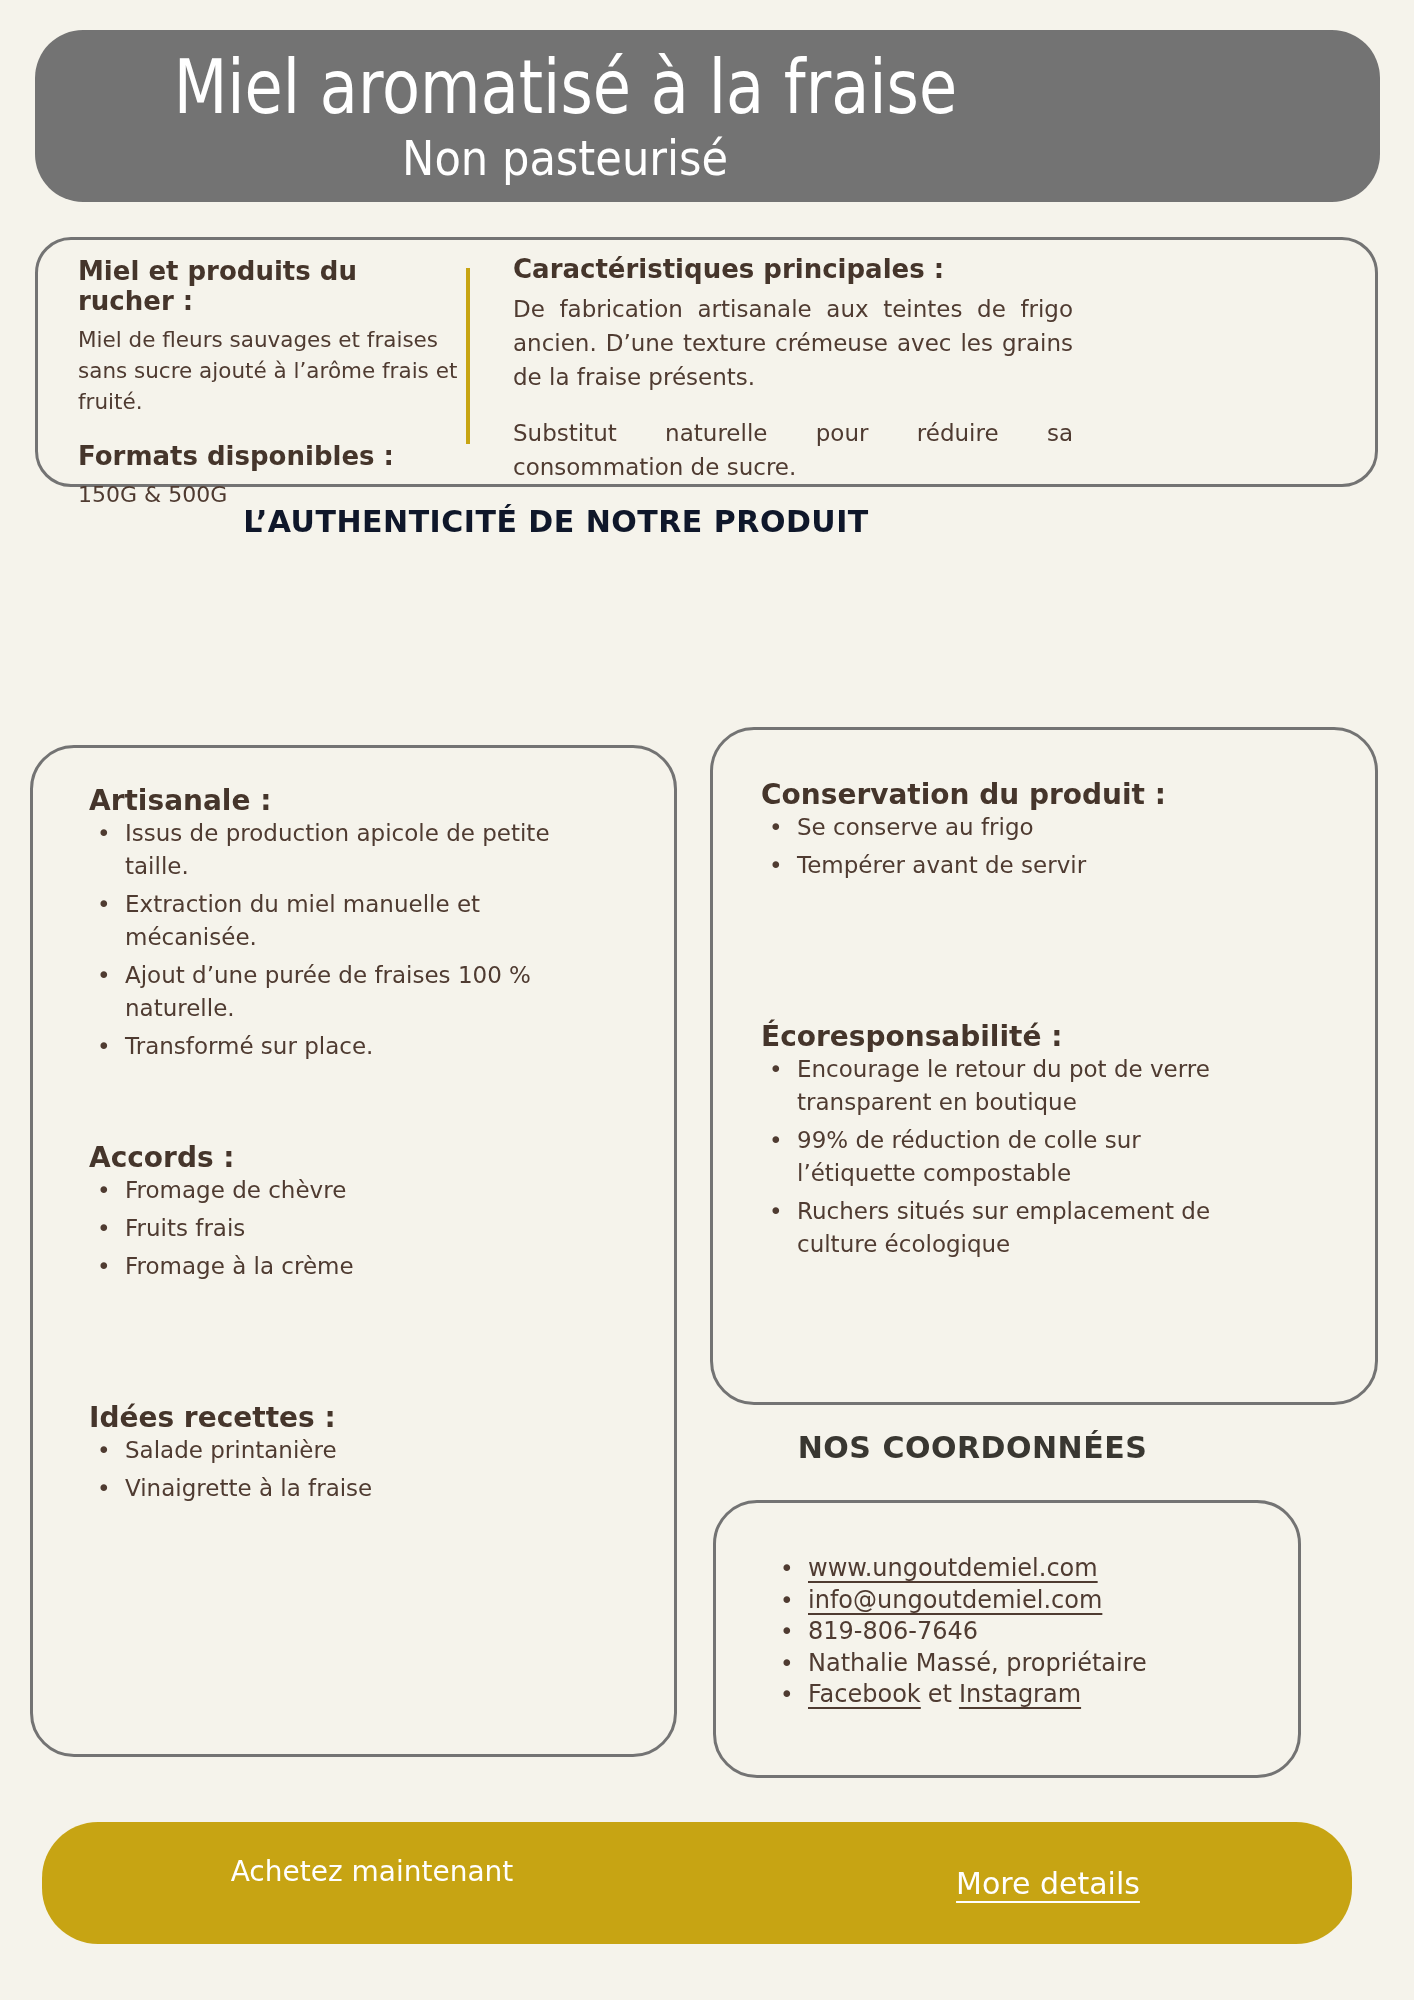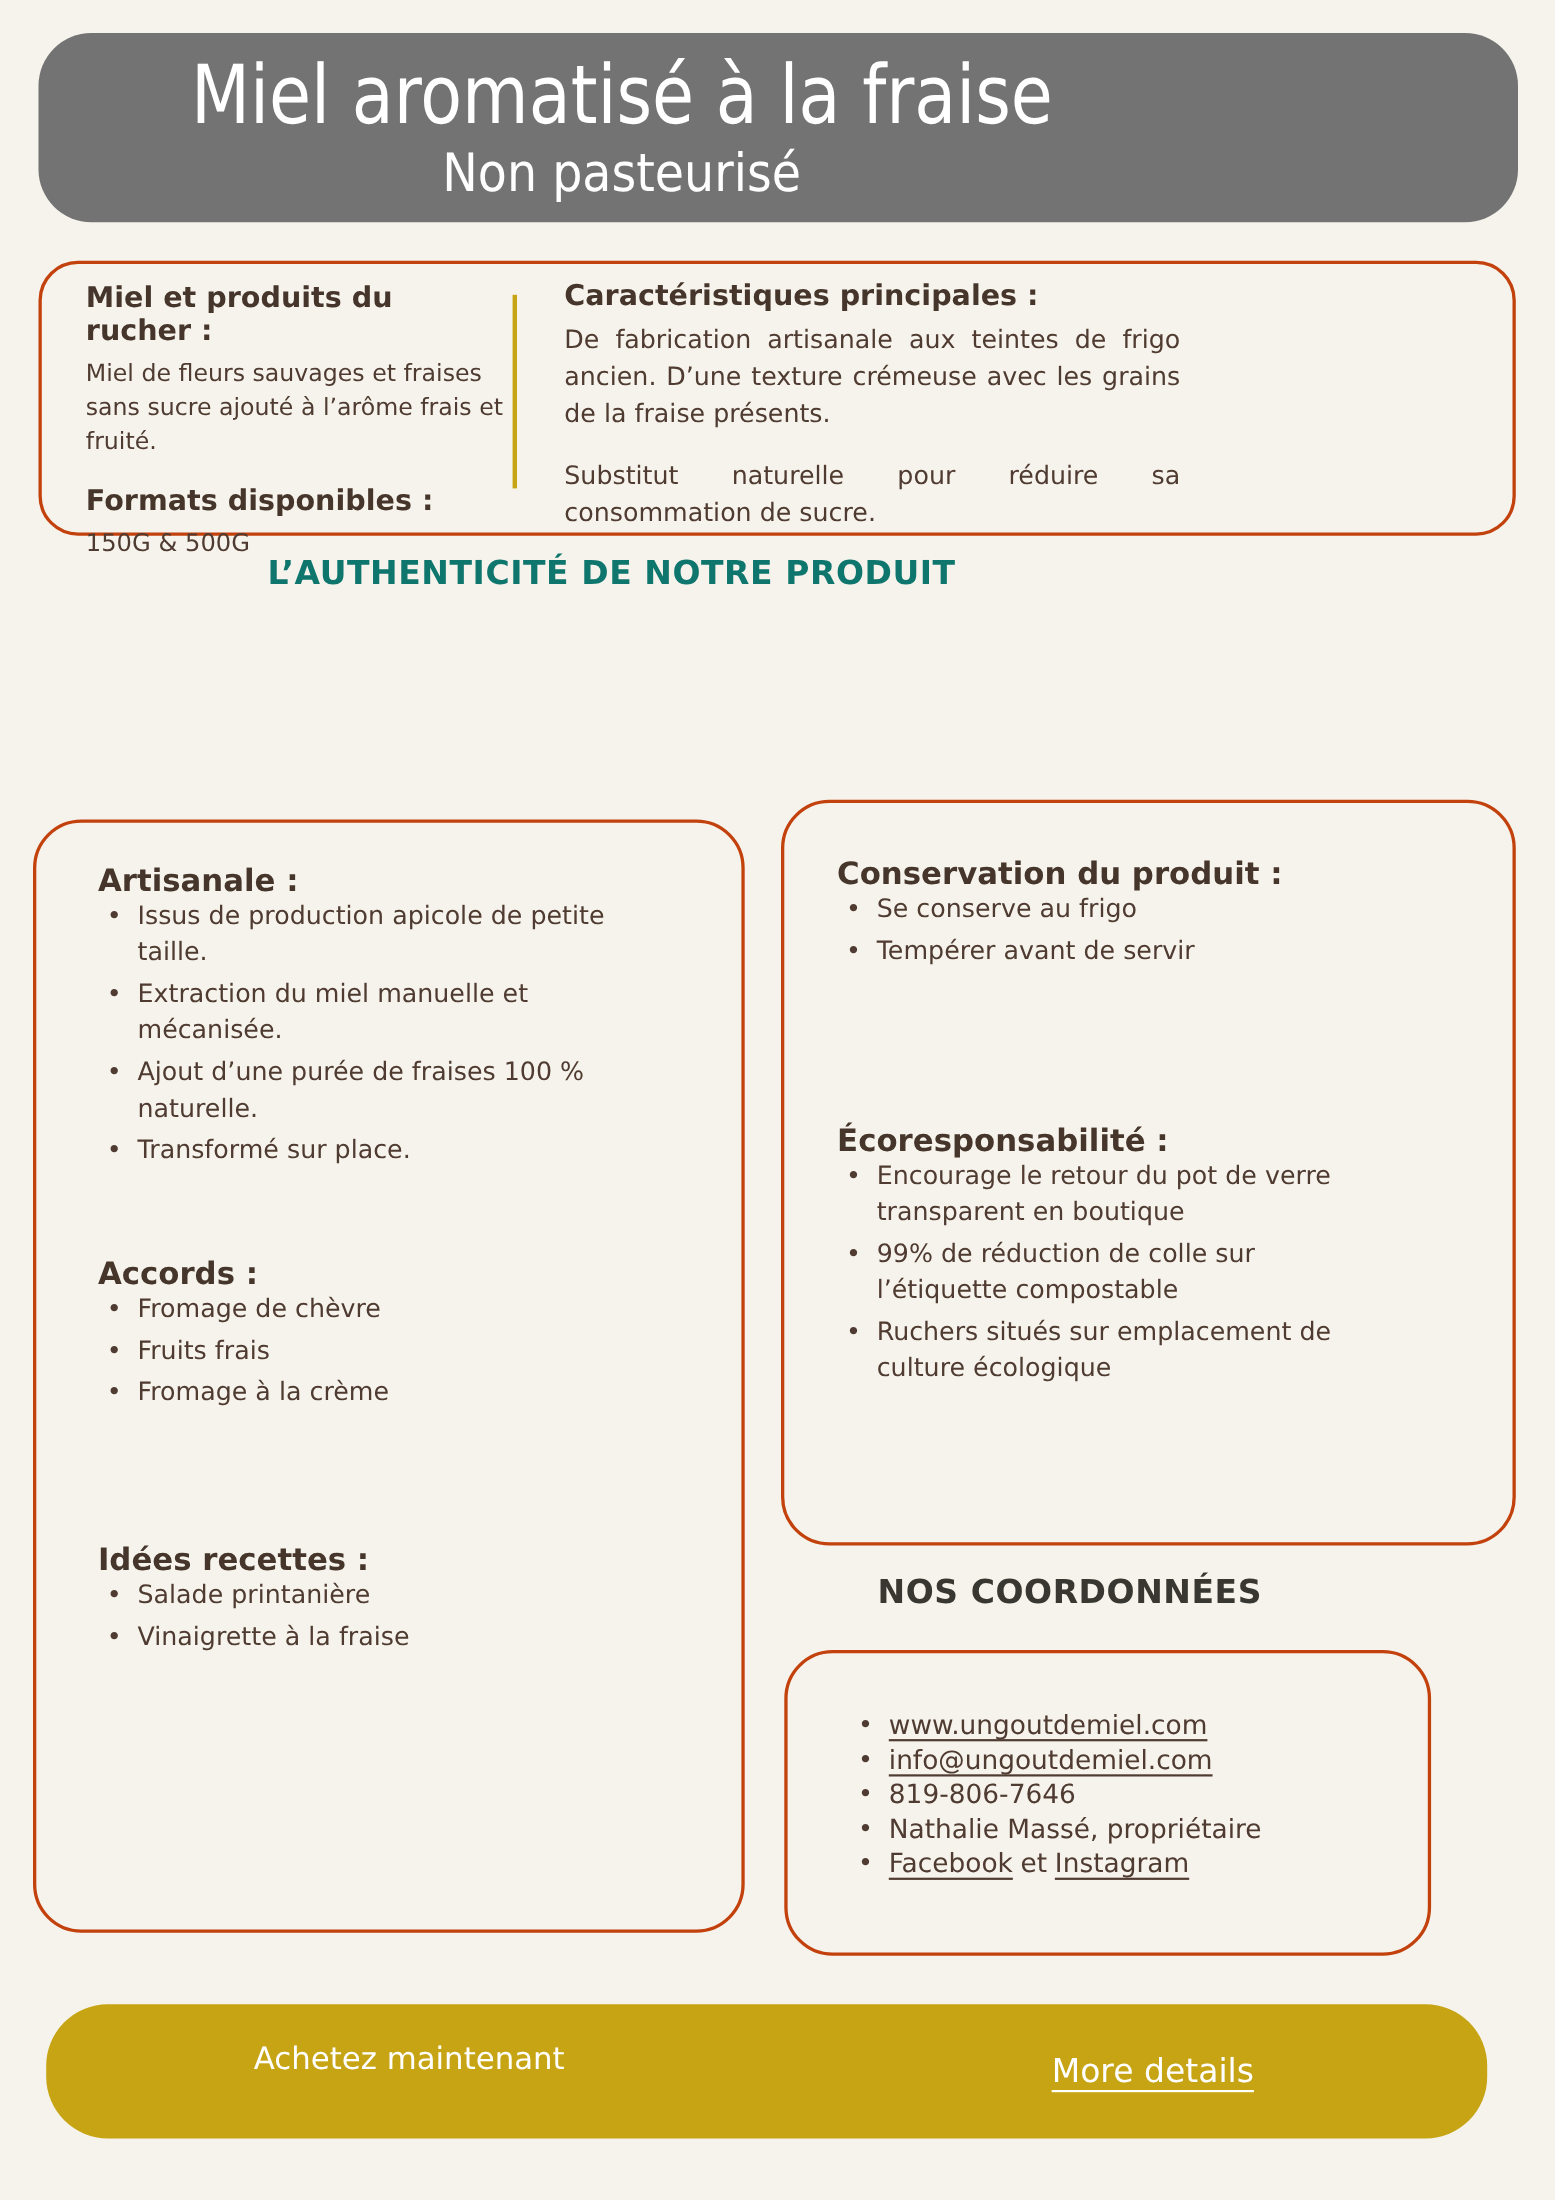--- a/index.html
+++ b/index.html
@@ -23,37 +23,37 @@
   }
   .main-title{
     color:#FFFFFF;font-size:74px;font-weight:400;line-height:84px;
     transform:scaleX(0.84);transform-origin:center;white-space:nowrap;
   }
   .sub-title{
     color:#FFFFFF;font-size:48px;font-weight:400;line-height:58px;
     transform:scaleX(0.9);transform-origin:center;white-space:nowrap;
   }
   
-  .gold-border{border:3px solid #c2410c;background:transparent;box-sizing:border-box;}
+  .gold-border{border:3px solid #737373;background:transparent;box-sizing:border-box;}
   .product-box{
     position:absolute;left:35px;top:237px;width:1343px;height:250px;border-radius:36px;
   }
   .pb-left{position:absolute;left:40px;top:16px;width:382px;}
   .pb-right{position:absolute;left:475px;top:14px;width:560px;}
   .pb-divider{position:absolute;left:428px;top:28px;width:4px;height:176px;background:#C7A413;}
   .pb-heading{font-size:26px;font-weight:700;color:#45352B;margin:0 0 8px 0;}
   .pb-body{font-size:21.5px;line-height:31px;margin:0;}
   .pb-body-right{font-size:23px;line-height:34px;margin:0;text-align:justify;}
   .pb-heading2{margin-top:24px;}
   .pb-formats{font-size:22px;margin-top:4px;}
   .pb-para2{margin-top:22px;}
   
   .auth-title{
     position:absolute;left:0;top:504px;width:1112px;text-align:center;
-    font-size:30px;font-weight:700;color:#0f766e;letter-spacing:0.5px;
+    font-size:30px;font-weight:700;color:#0f172a;letter-spacing:0.5px;
   }
   .coord-title{
     position:absolute;left:565px;top:1430px;width:815px;text-align:center;
     font-size:30px;font-weight:700;color:#393731;letter-spacing:0.5px;
   }
   
   .left-panel{
     position:absolute;left:30px;top:745px;width:647px;height:1012px;border-radius:44px;
     padding:36px 96px 0 56px;
   }

